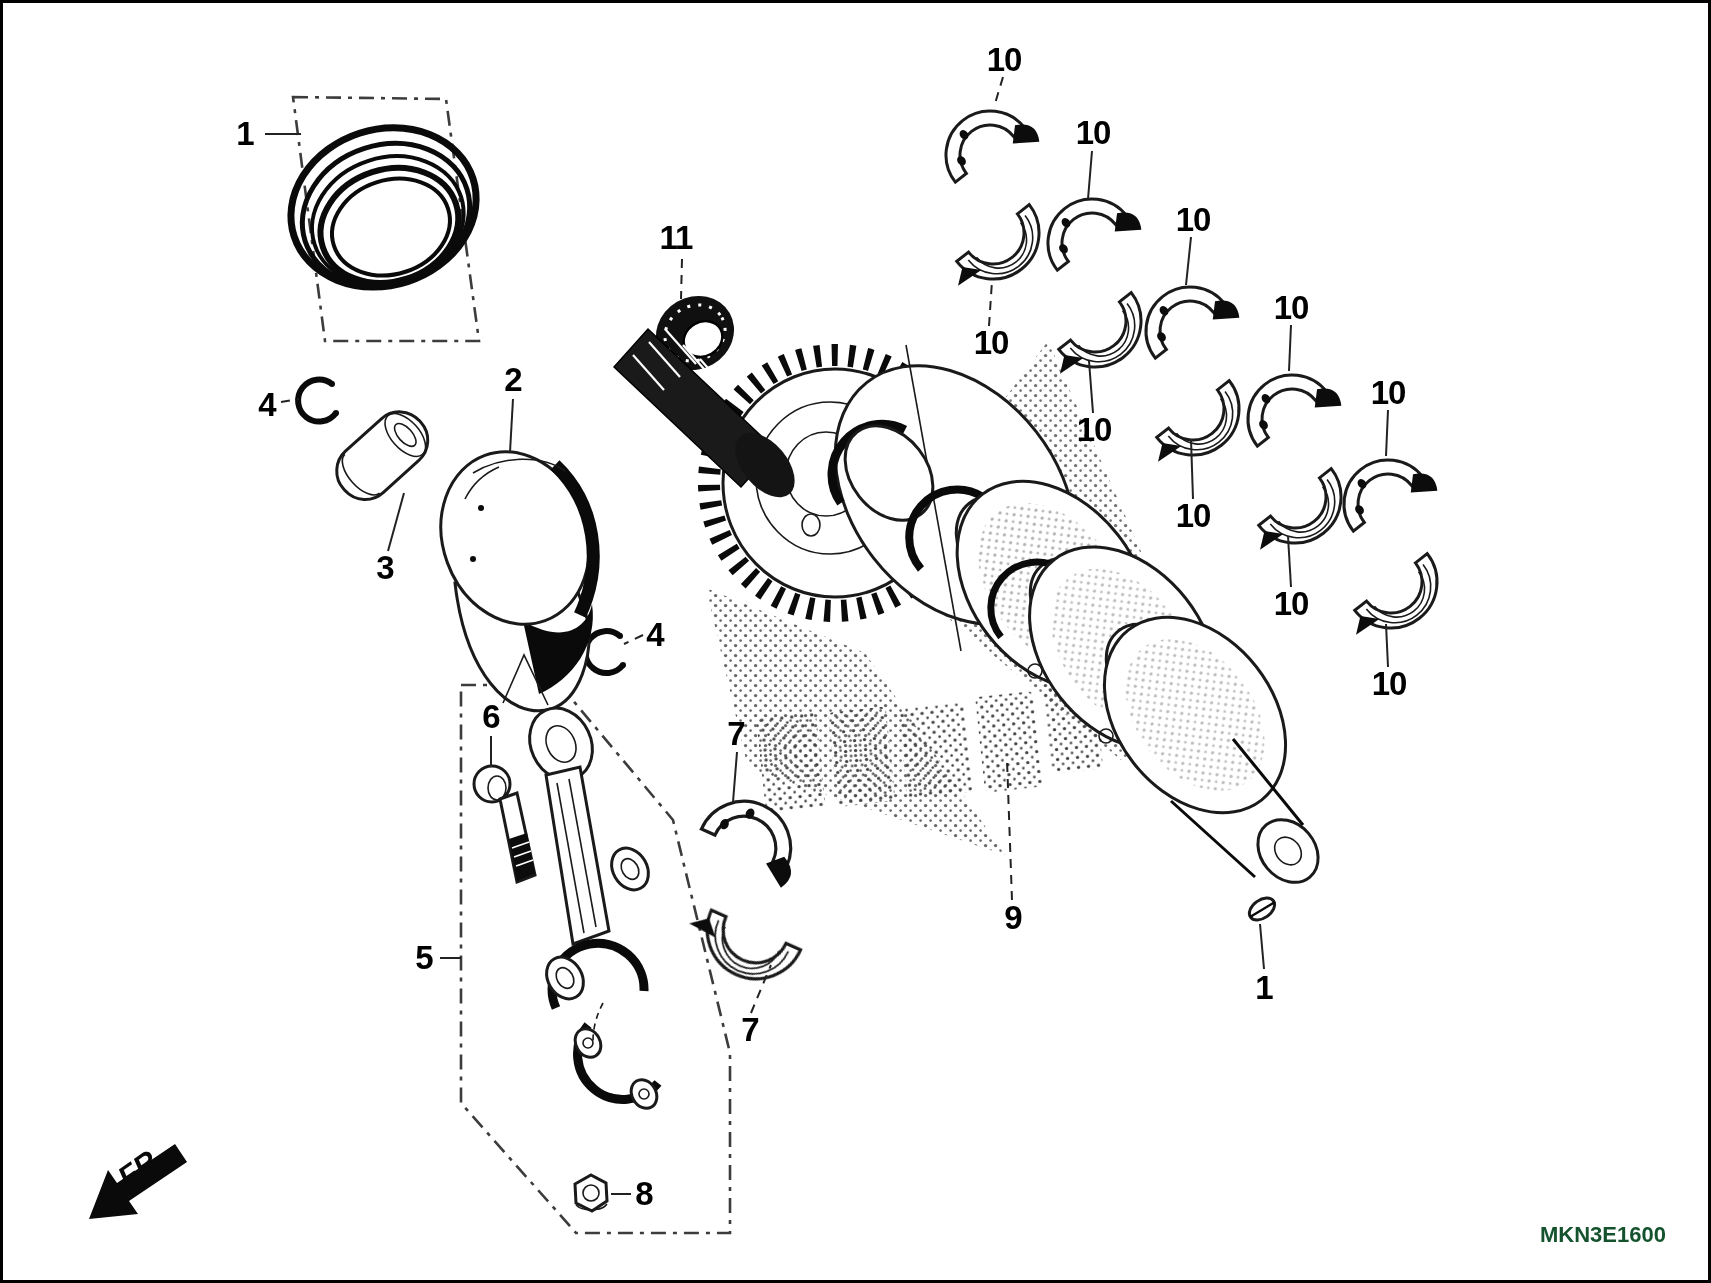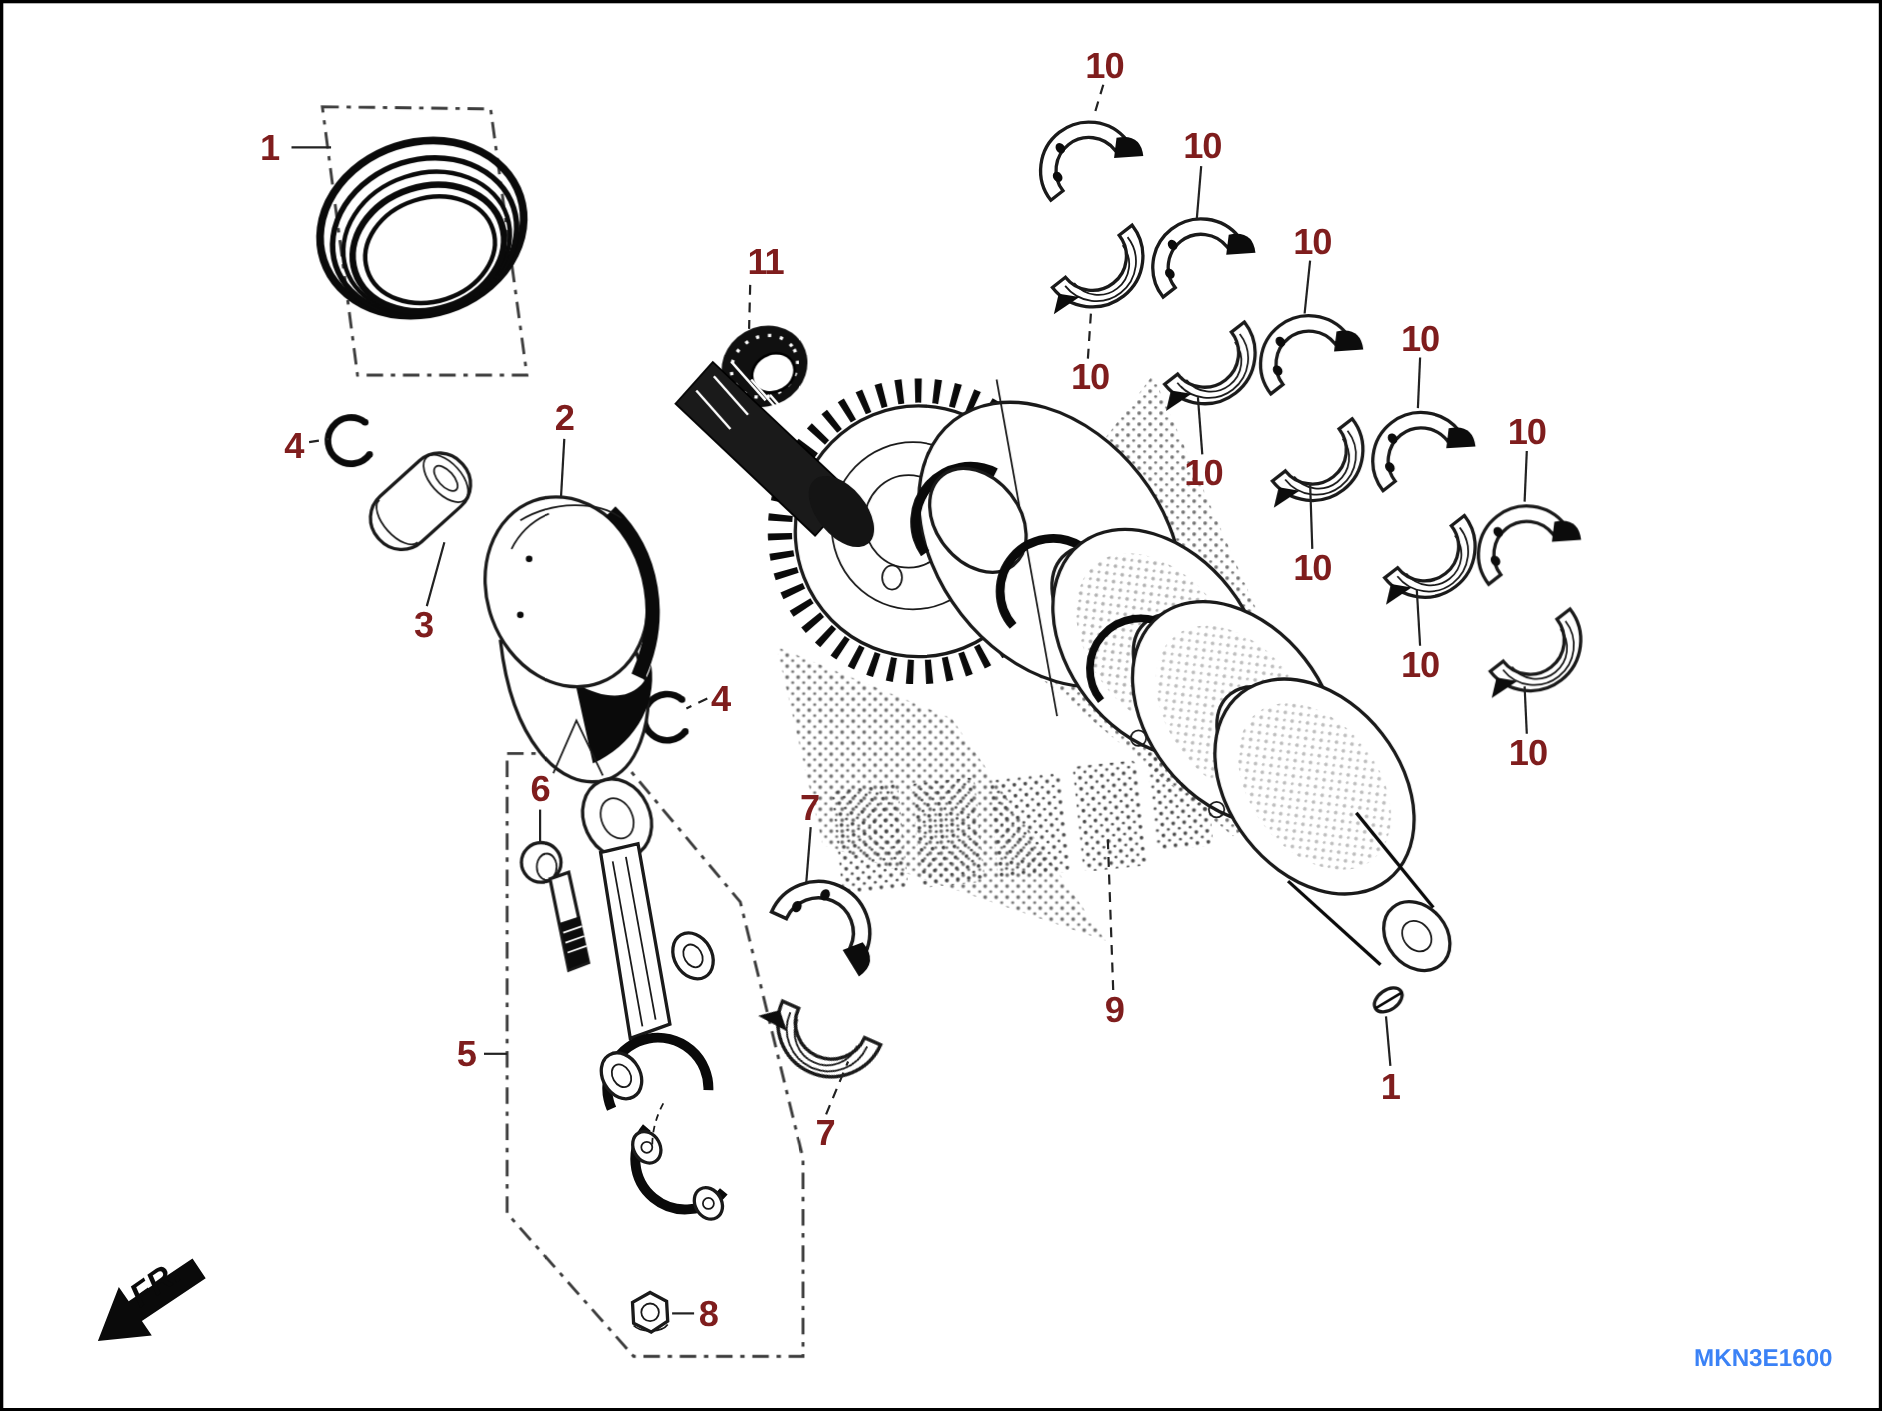--- a/index.html
+++ b/index.html
@@ -1,19 +1,19 @@
 <!DOCTYPE html>
 <html><head>
 <meta charset="utf-8">
 <style>
   html,body{margin:0;padding:0;background:#e8e8e8;}
   .stage{position:relative;width:1711px;height:1283px;background:#fff;border:3px solid #000;box-sizing:border-box;overflow:hidden;font-family:"Liberation Sans",sans-serif;}
   .stage svg{position:absolute;left:0;top:0;}
-  .callout{position:absolute;transform:translate(-50%,-50%);font:700 33px "Liberation Sans",sans-serif;color:#7f1d1d;letter-spacing:-1px;white-space:nowrap;}
-  .code{position:absolute;left:1537px;top:1219px;font:700 22px "Liberation Sans",sans-serif;color:#3b82f6;letter-spacing:0px;}
+  .callout{position:absolute;transform:translate(-50%,-50%);font:700 33px "Liberation Sans",sans-serif;color:#000000;letter-spacing:-1px;white-space:nowrap;}
+  .code{position:absolute;left:1537px;top:1219px;font:700 22px "Liberation Sans",sans-serif;color:#14532d;letter-spacing:0px;}
   .ln{stroke:#1a1a1a;stroke-width:3;fill:#fff;}
   .thin{stroke:#1a1a1a;stroke-width:1.6;fill:none;}
   .leader{stroke:#222;stroke-width:2;fill:none;}
   .leader.dash{stroke-dasharray:9 7;}
   .encl{fill:none;stroke:#3c3c3c;stroke-width:2.6;stroke-dasharray:15 7 4 7;}
 </style>
 </head>
 <body>
 
 <div class="stage">
@@ -264,19 +264,19 @@
       <span class="callout" style="left: 1001px; top: 57px;">10</span>
       <span class="callout" style="left: 1090px; top: 130px;">10</span>
       <span class="callout" style="left: 1190px; top: 217px;">10</span>
       <span class="callout" style="left: 1288px; top: 305px;">10</span>
       <span class="callout" style="left: 1385px; top: 390px;">10</span>
       <span class="callout" style="left: 988px; top: 340px;">10</span>
       <span class="callout" style="left: 1091px; top: 427px;">10</span>
       <span class="callout" style="left: 1190px; top: 513px;">10</span>
       <span class="callout" style="left: 1288px; top: 601px;">10</span>
       <span class="callout" style="left: 1386px; top: 681px;">10</span>
-      <span class="callout" style="left: 693px; top: 235px;">11</span>
+      <span class="callout" style="left: 673px; top: 235px;">11</span>
       <span class="callout" style="left: 1261px; top: 985px;">1</span>
     </div>
 
 <div class="code">MKN3E1600</div>
 
 </div>
 
 </body></html>

